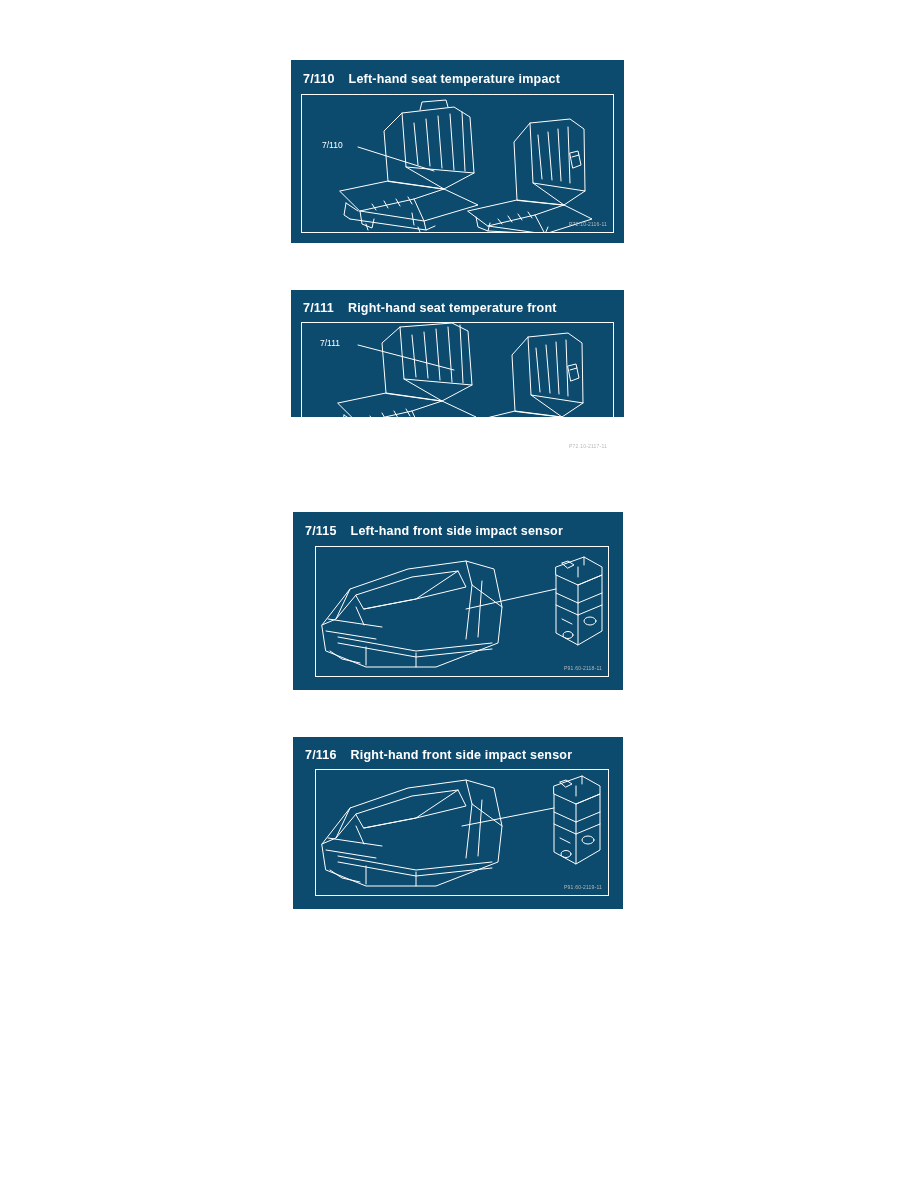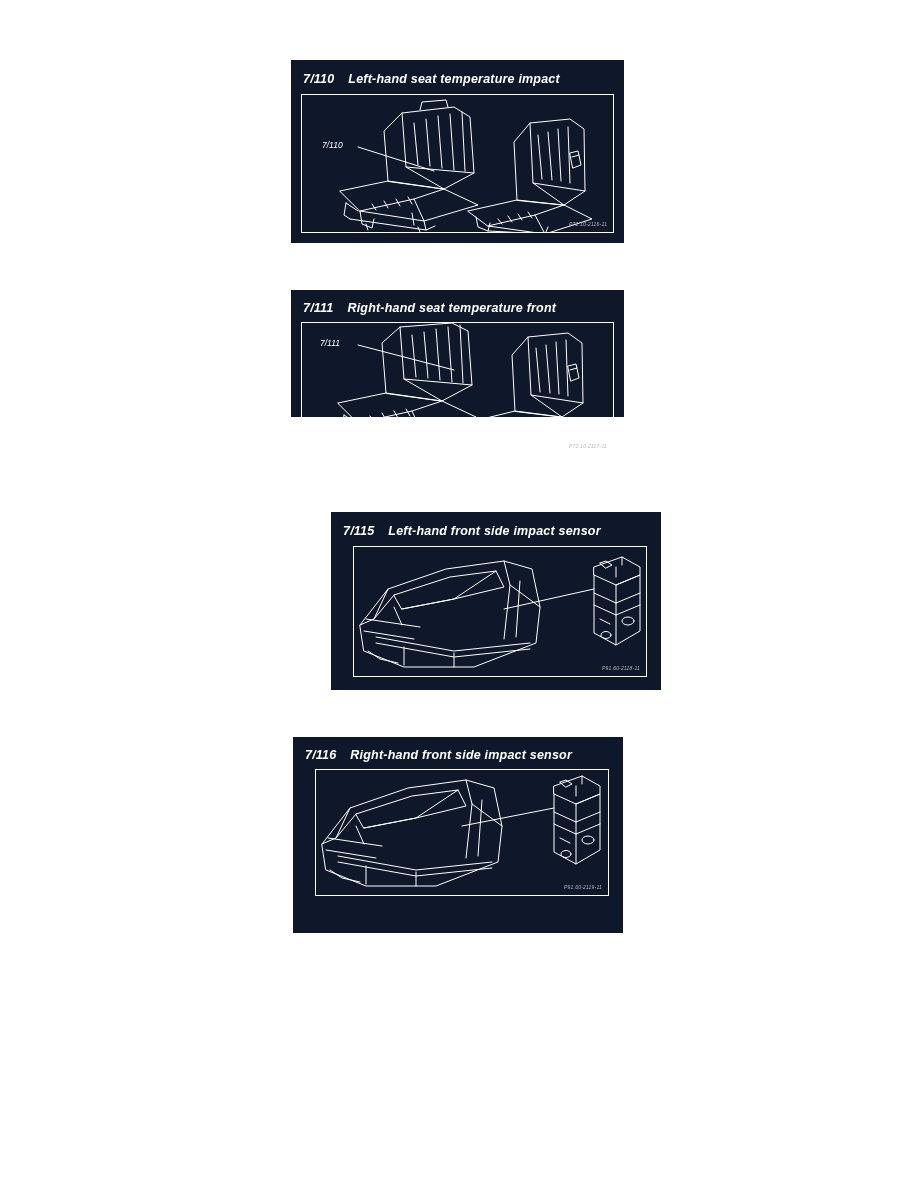--- a/index.html
+++ b/index.html
@@ -17,23 +17,22 @@
 
   .page {
     position: relative;
     width: 918px;
     height: 1188px;
     background: #ffffff;
   }
 
   .figure {
     position: absolute;
-    background: #0f172a;
+    background: #0c4a6e;
     box-sizing: border-box;
-    font-style: italic;
   }
 
   .fig-title {
     color: #ffffff;
     font-size: 12.5px;
     font-weight: bold;
     letter-spacing: 0.2px;
     white-space: nowrap;
     display: flex;
     align-items: center;
@@ -217,21 +216,21 @@
         <path d="M62 113 L64 119"></path>
         <path d="M114 116 L116 121"></path>
 
         <path d="M56 22 L152 47" stroke-width="1"></path>
       </svg>
       <div class="callout-label" style="left:18px; top:15px;">7/111</div>
       <div class="corner-code" style="right:6px; bottom:5px;">P72.10-2117-11</div>
     </div>
   </div>
 
-  <div class="figure" id="fig3" style="left:293px; top:512px; width:330px; height:178px;margin-left:38px;">
+  <div class="figure" id="fig3" style="left:293px; top:512px; width:330px; height:178px;">
     <div class="fig-title" style="position:absolute; left:12px; top:12px;">
       <span class="num">7/115</span>
       <span>Left-hand front side impact sensor</span>
     </div>
 
     <div class="fig-frame" style="left:22px; top:34px; width:294px; height:131px;">
       <svg class="art" width="294" height="131" viewBox="0 0 294 131">
 
         <path d="M6 78 L34 42 L92 22 L150 14 L178 22 L186 60 L182 96 L120 120 L50 120 L10 104 Z"></path>
 
@@ -274,21 +273,21 @@
         <path d="M262 68 L286 58"></path>
         <path d="M246 72 L256 77"></path>
 
         <ellipse cx="274" cy="74" rx="6" ry="4"></ellipse>
         <ellipse cx="252" cy="88" rx="5" ry="3.5"></ellipse>
       </svg>
       <div class="corner-code" style="right:6px; bottom:5px;">P91.60-2118-11</div>
     </div>
   </div>
 
-  <div class="figure" id="fig4" style="left:293px; top:737px; width:330px; height:196px;padding-left:12px;">
+  <div class="figure" id="fig4" style="left:293px; top:737px; width:330px; height:172px;padding-left:12px;">
     <div class="fig-title" style="position:absolute; left:12px; top:11px;">
       <span class="num">7/116</span>
       <span>Right-hand front side impact sensor</span>
     </div>
 
     <div class="fig-frame" style="left:22px; top:32px; width:294px; height:127px;">
       <svg class="art" width="294" height="127" viewBox="0 0 294 127">
 
         <path d="M6 74 L34 38 L92 18 L150 10 L178 18 L186 56 L182 92 L120 116 L50 116 L10 100 Z"></path>
         <path d="M40 44 L96 26 L142 20 L150 36 L100 48 L48 58 Z"></path>

